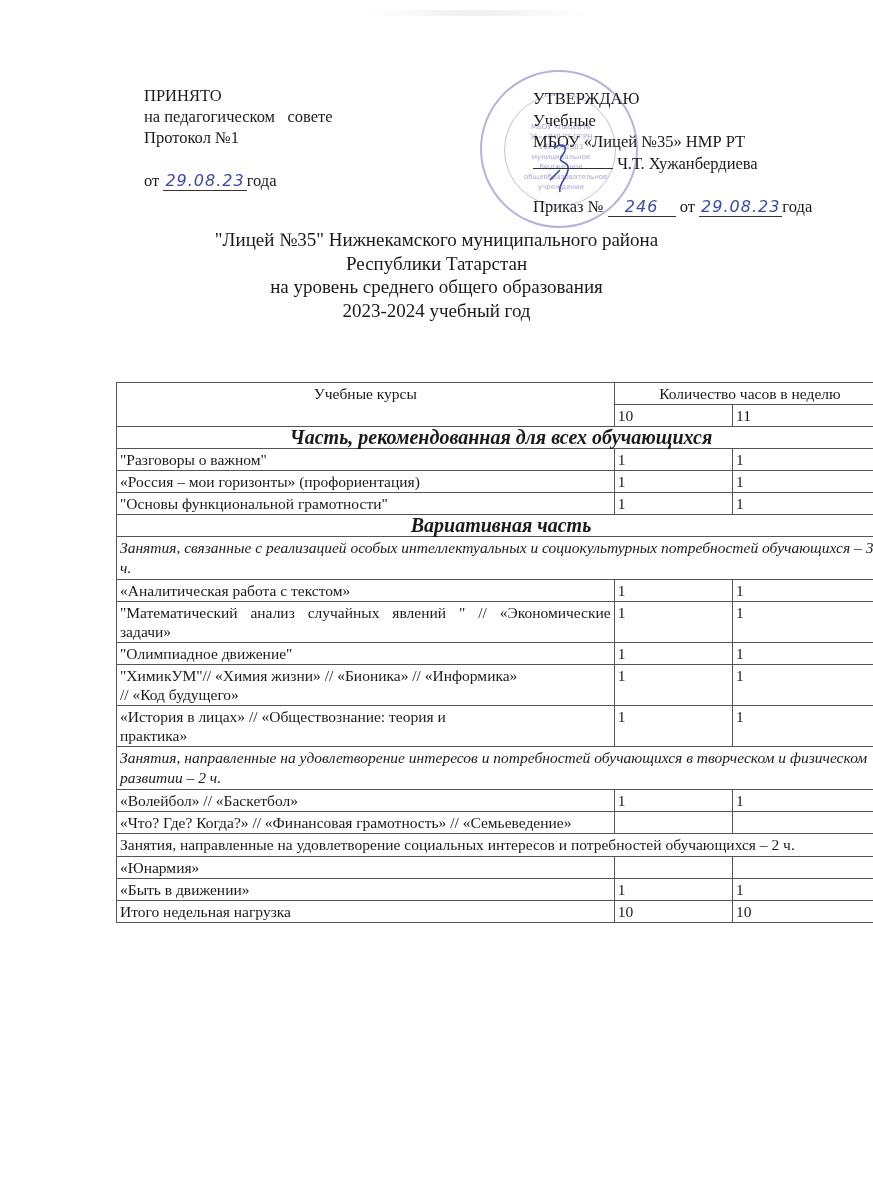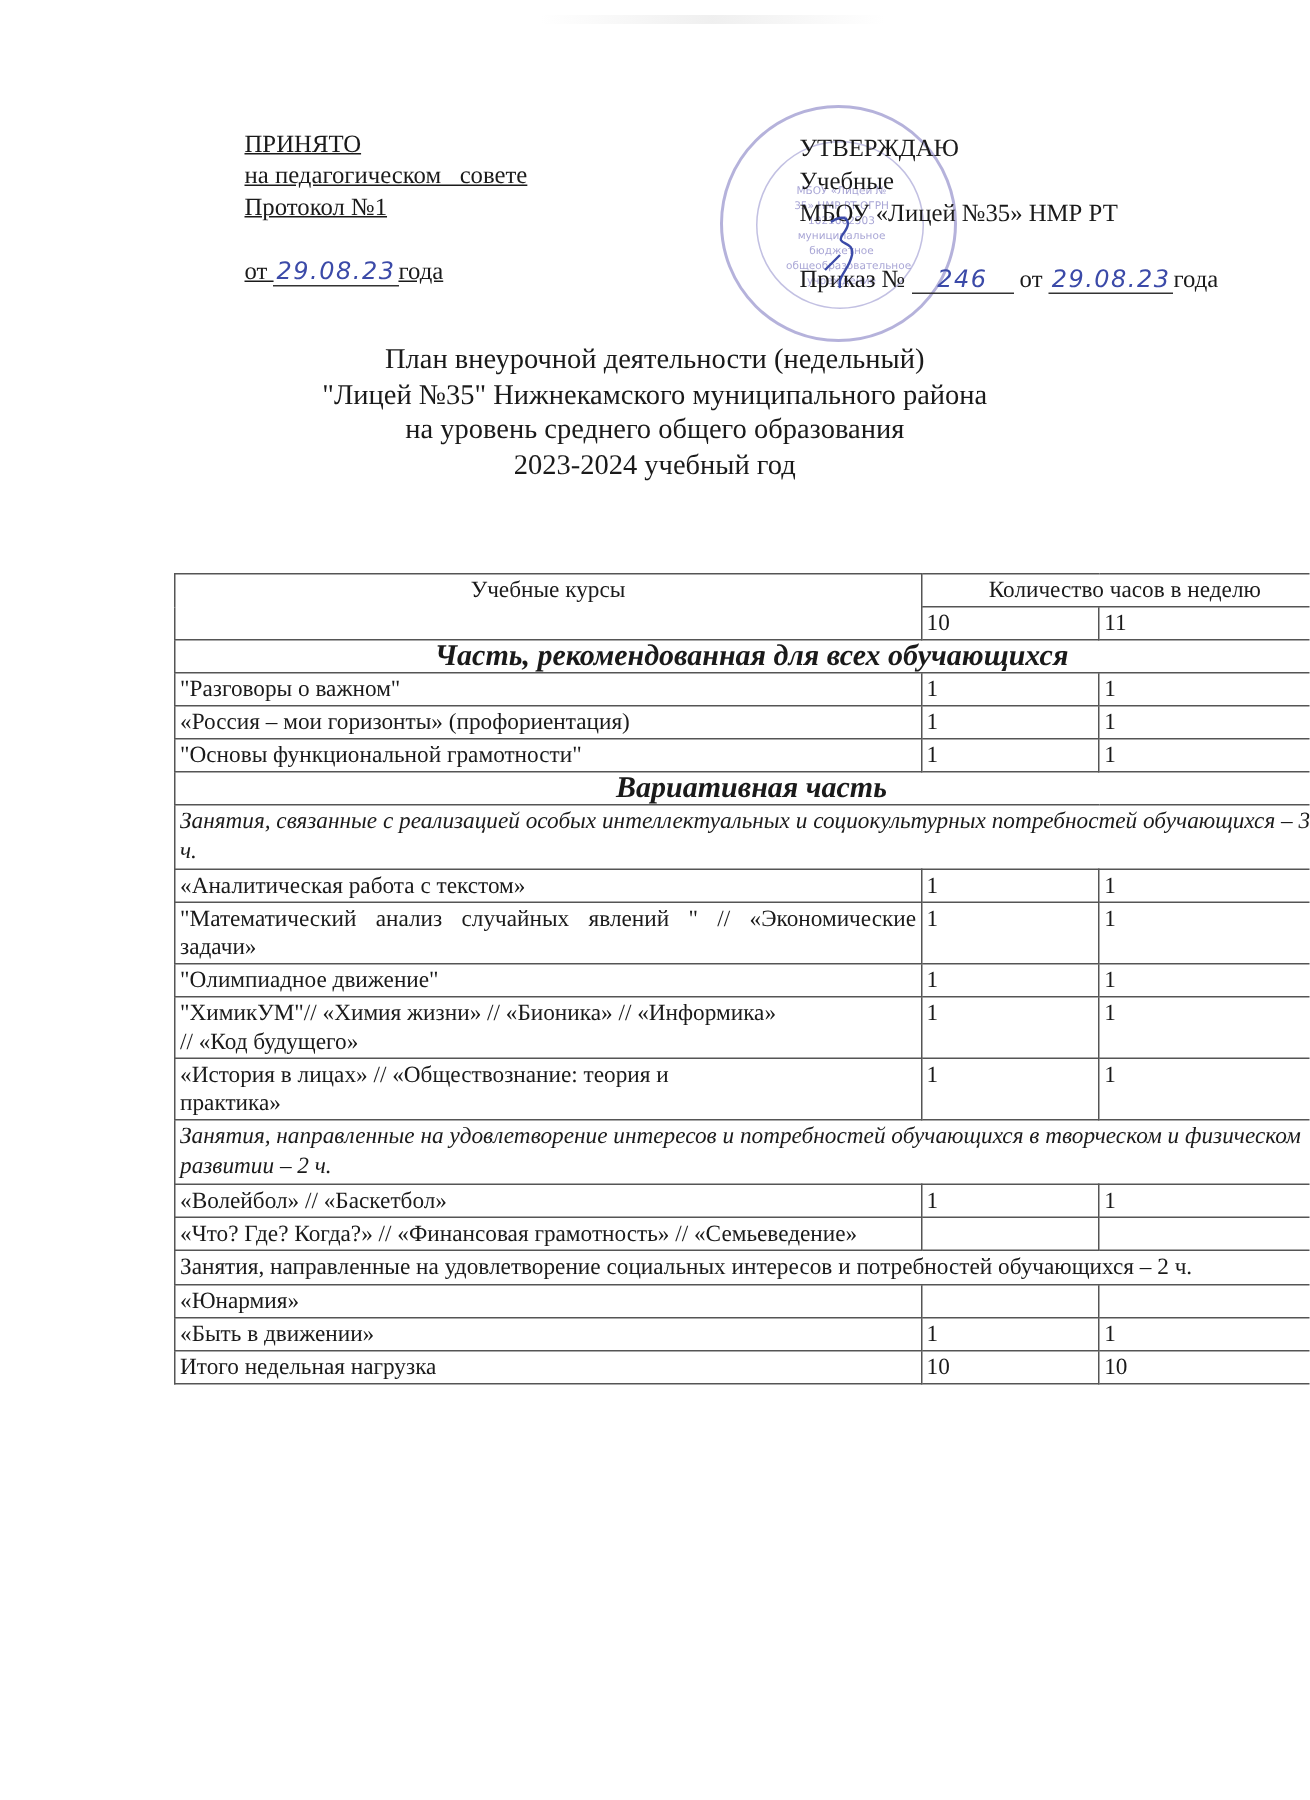--- a/index.html
+++ b/index.html
@@ -5,21 +5,21 @@
   html, body { margin: 0; padding: 0; }
   body {
     width: 873px; height: 1200px; background: #ffffff; position: relative; overflow: hidden;
     font-family: "Liberation Serif", "DejaVu Serif", serif; color: #1a1a1a;
   }
   .faint-top {
     position: absolute; left: 360px; top: 10px; width: 230px; height: 6px;
     background: linear-gradient(90deg, rgba(0,0,0,0) 0%, rgba(150,150,150,0.15) 50%, rgba(0,0,0,0) 100%);
   }
   
-  .approved { position: absolute; left: 163px; top: 85px; font-size: 16.5px; line-height: 21px; text-decoration: underline; }
+  .approved { position: absolute; left: 144px; top: 85px; font-size: 16.5px; line-height: 21px; }
   .approved div { white-space: pre; }
   .hand {
     font-family: "DejaVu Sans", sans-serif; font-style: italic; color: #3b4aa8;
     font-size: 16px; letter-spacing: 1px; display: inline-block;
     border-bottom: 1px solid #333; padding: 0 2px; line-height: 18px; margin-top: 24px;
   }
   
   .approve { position: absolute; left: 533px; top: 88px; font-size: 16.5px; line-height: 21.5px; z-index: 2; }
   .approve div { white-space: pre; }
   .sig-line { display: inline-block; width: 80px; border-bottom: 1px solid #333; height: 14px; vertical-align: baseline; }
@@ -77,26 +77,27 @@
 </div>
 
 <svg class="signature" viewBox="0 0 50 60">
   <path d="M14 8 C22 2, 30 6, 22 16 C16 24, 30 20, 28 30 C26 40, 18 44, 20 52 M20 30 L10 40" stroke="#3b4aa8" stroke-width="1.6" fill="none"></path>
 </svg>
 
 <div class="approve">
   <div>УТВЕРЖДАЮ</div>
   <div>Учебные</div>
   <div>МБОУ «Лицей №35» НМР РТ</div>
+  <div><span class="sig-line"></span> <span>Ч.Т. Хужанбердиева</span></div>
   <div><span>Приказ № </span><span class="hand" style="width:64px;text-align:center;">246</span><span> от </span><span class="hand">29.08.23</span><span>года</span></div>
 </div>
 
 <div class="title">
-  <div>План внеурочной деятельности (недельный)</div>
   <div>"Лицей №35" Нижнекамского муниципального района</div>
+  <div>Республики Татарстан</div>
   <div>на уровень среднего общего образования</div>
   <div>2023-2024 учебный год</div>
 </div>
 
 <table class="plan">
   <tbody>
       <tr>
     <td class="c1 head-course" rowspan="2">Учебные курсы</td>
     <td class="head-hours" colspan="2">Количество часов в неделю</td>
   </tr>

